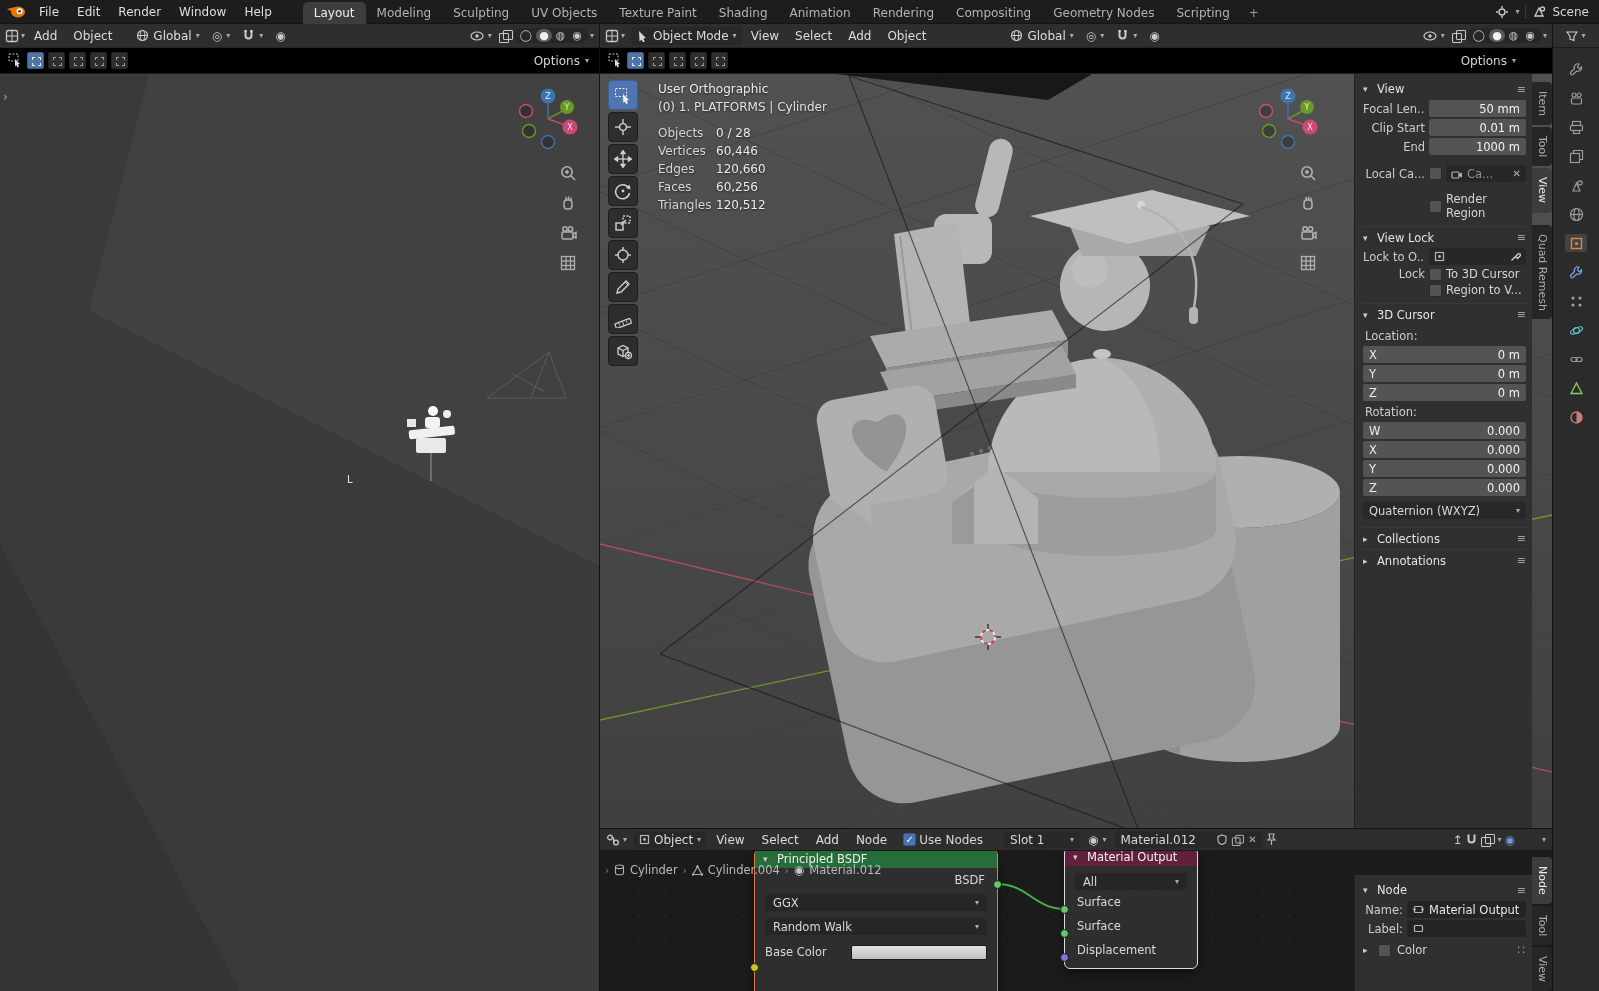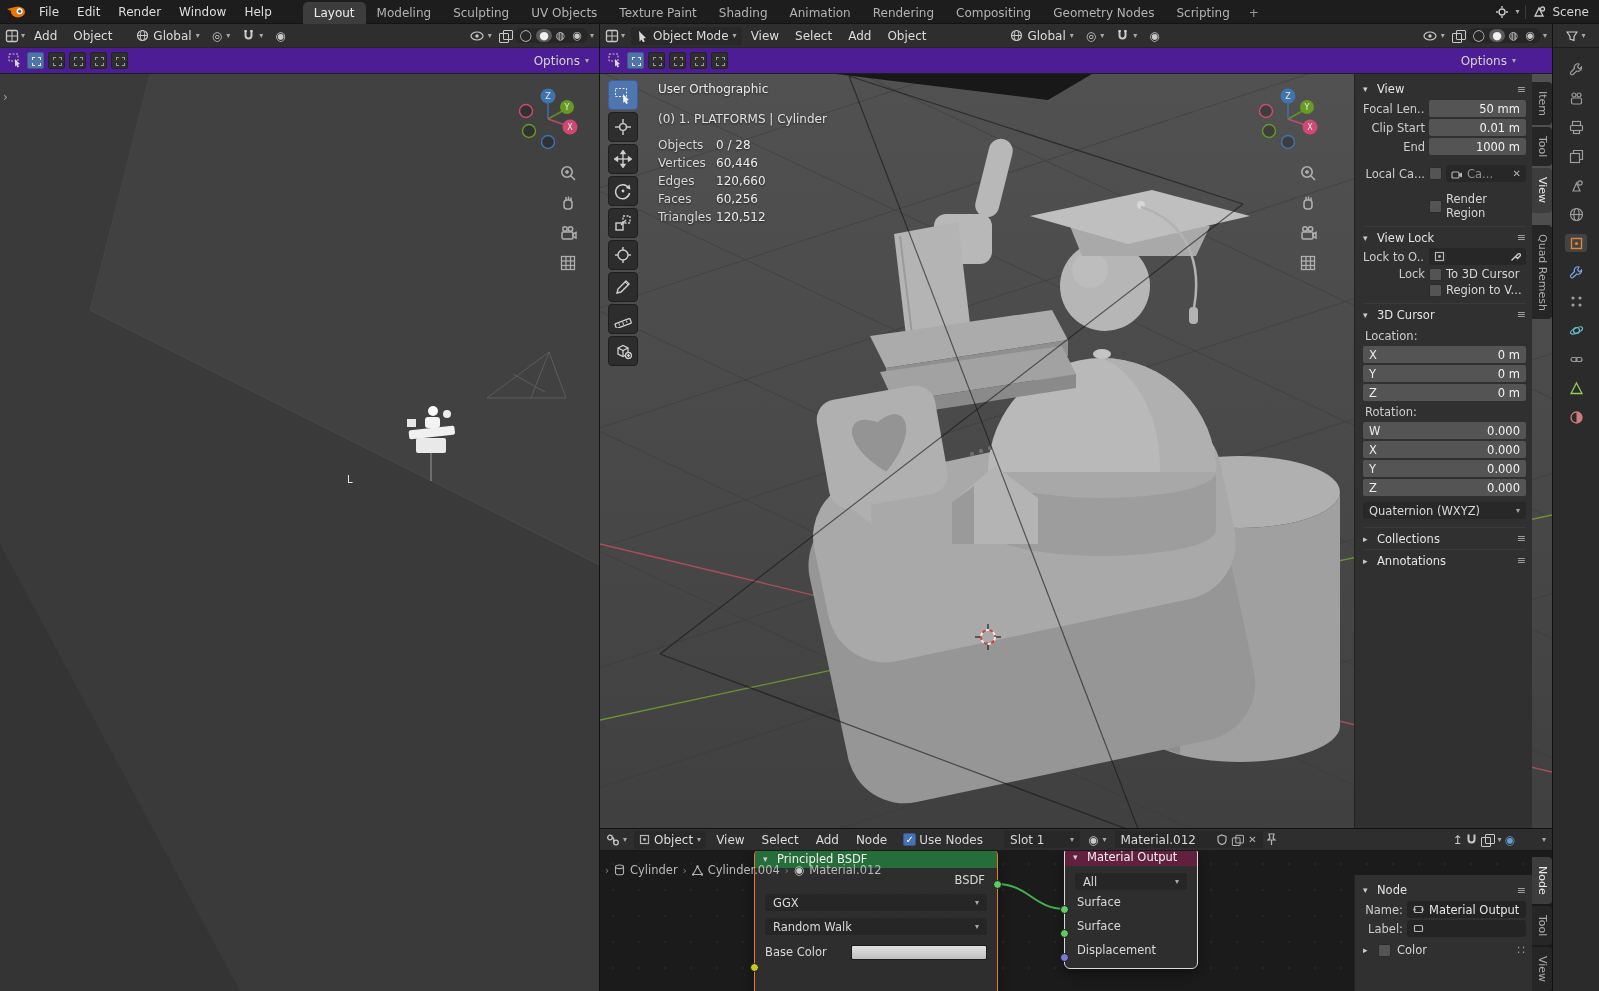--- a/index.html
+++ b/index.html
@@ -23,21 +23,21 @@
 
   
   .editor { position:absolute; overflow:hidden; }
   #lvp { left:0; top:24px; width:600px; height:967px; border-right:1px solid #121212; }
   #rvp { left:600px; top:24px; width:952px; height:804px; }
   #shader { left:600px; top:828px; width:952px; height:163px; border-top:1px solid #121212; }
   #props { left:1552px; top:24px; width:47px; height:967px; background:#2b2b2b; border-left:1px solid #121212; }
 
   .vp-header { height:24px; background:#2e2e2e; display:flex; align-items:center; gap:2px;
                padding:0 5px; border-bottom:1px solid #242424; white-space:nowrap; }
-  .vp-tools { height:26px; background:#4c1d95; display:flex; align-items:center; gap:4px;
+  .vp-tools { height:26px; background:#000000; display:flex; align-items:center; gap:4px;
               padding:0 8px; border-bottom:1px solid #1f1f1f; }
   .hmenu { padding:0 7px; color:#dcdcdc; line-height:24px; }
   .hdd { display:inline-flex; align-items:center; gap:4px; padding:2px 5px; border-radius:3px; color:#dcdcdc; }
   .hicon { display:inline-flex; align-items:center; }
   .glyph { font-size:12px; color:#c9c9c9; line-height:1; }
   .glyph.blue { color:#6b9bd2; }
   .shade-grp { display:inline-flex; align-items:center; gap:1px; background:#262626; border-radius:9px; padding:1px 3px; }
   .shade-grp .glyph { font-size:11px; padding:1px 3px; border-radius:7px; }
   .shade-grp .on { background:#5b5b5b; color:#f0f0f0; }
   .overlap-ic { position:relative; width:13px; height:12px; }
@@ -55,21 +55,21 @@
   #rvp .vp-canvas { background:linear-gradient(180deg,#515151 0%,#4a4a4a 45%,#404040 100%); }
 
   
   .tshelf { position:absolute; left:8px; top:6px; display:flex; flex-direction:column; gap:2px; z-index:5; }
   .tbtn { width:30px; height:30px; background:rgba(40,40,40,.85); border:1px solid #1e1e1e;
           border-radius:4px; display:flex; align-items:center; justify-content:center; }
   .tbtn.on { background:#4f76b0; border-color:#3d5f93; }
 
   
   .stats { position:absolute; left:58px; top:8px; z-index:4; text-shadow:0 1px 2px rgba(0,0,0,.55); }
-  .stats .t1 { color:#ececec; margin-bottom:16px; }
+  .stats .t1 { color:#ececec; margin-bottom:4px; }
   .stats .t2 { color:#e2e2e2; margin-bottom:12px; }
   .srow { display:flex; margin-bottom:4px; color:#d8d8d8; }
   .srow .sl { width:58px; }
   .srow .sv { color:#ececec; }
 
   
   .giz { position:absolute; z-index:4; opacity:.95; }
   .navic { position:absolute; z-index:4; opacity:.8; }
 
   

